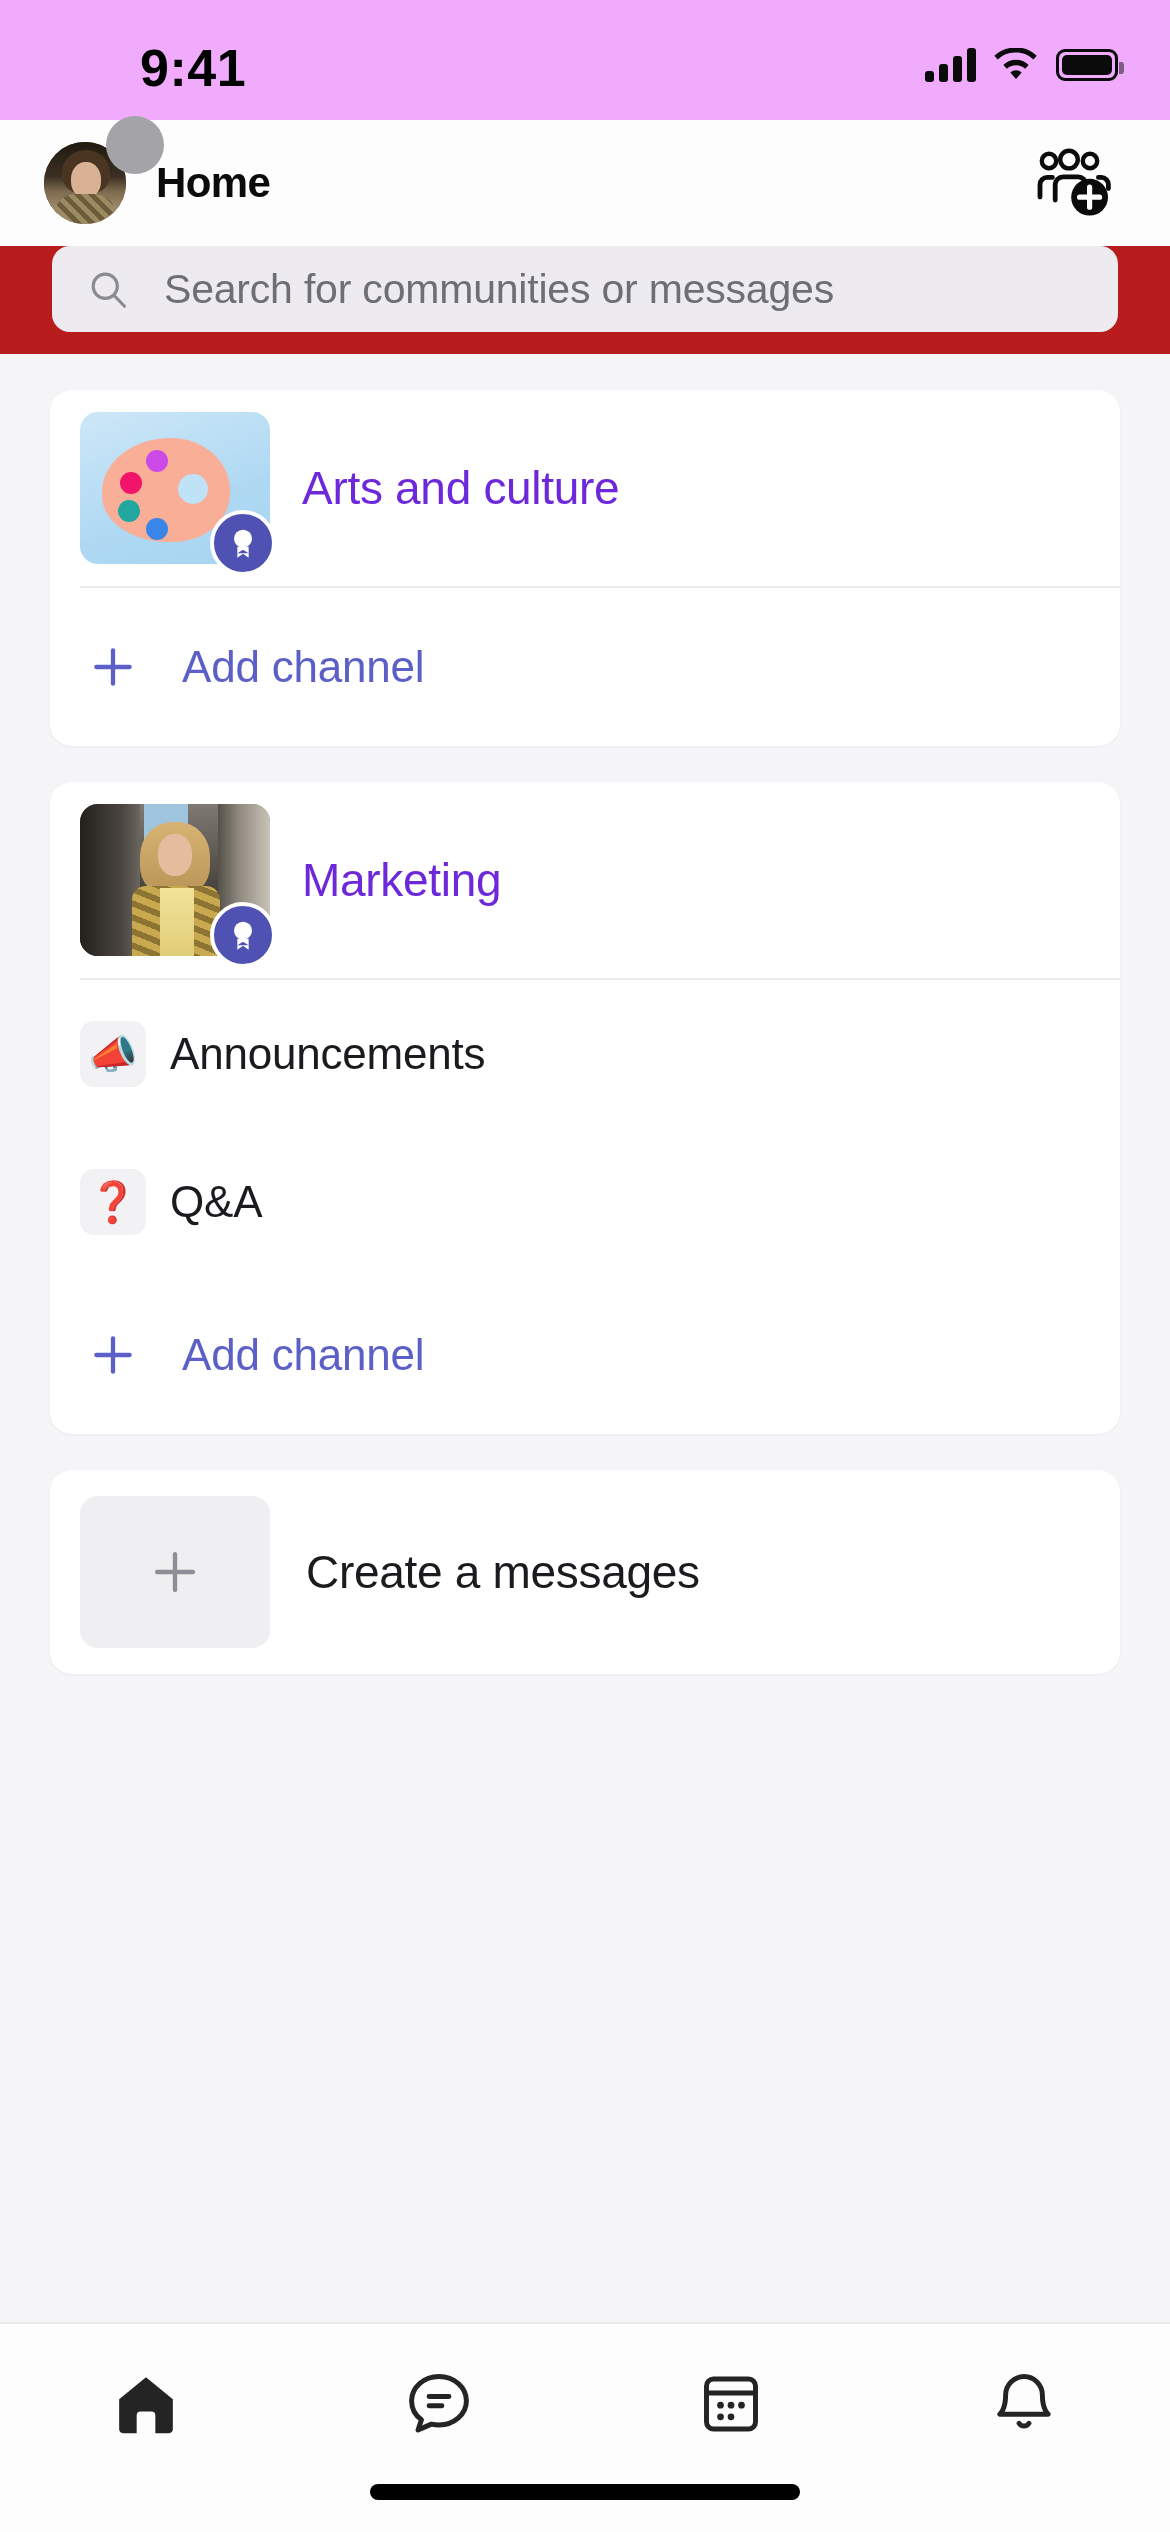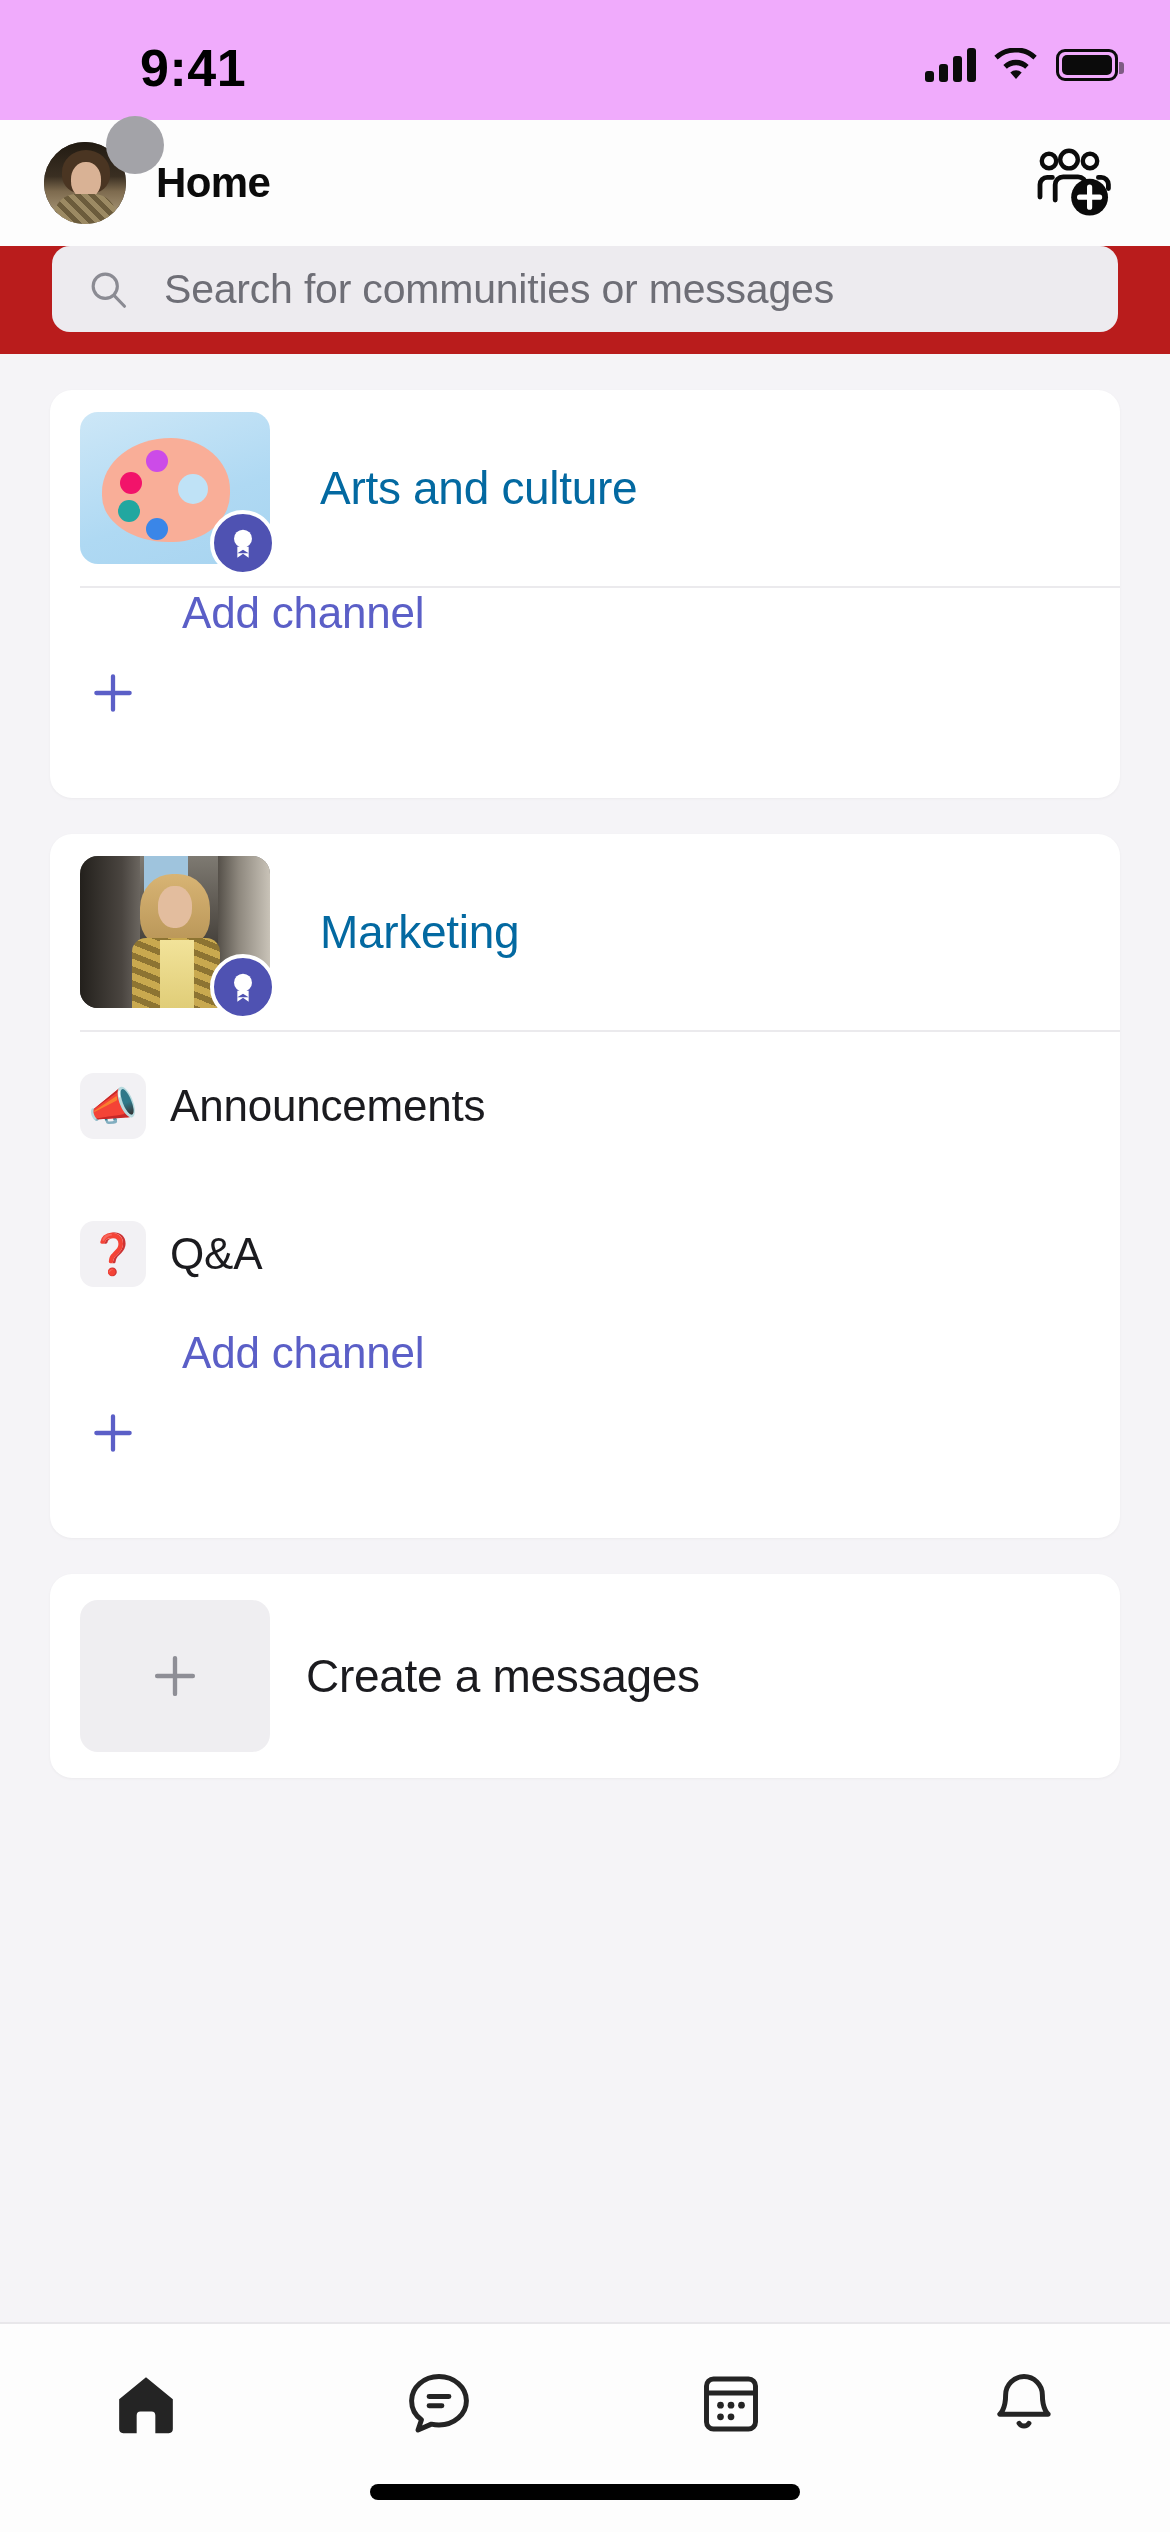--- a/index.html
+++ b/index.html
@@ -313,23 +313,23 @@
     height: 66px;
     border-radius: 50%;
     background: #4F52B2;
     border: 4px solid #FFFFFF;
     box-sizing: border-box;
     display: flex;
     align-items: center;
     justify-content: center;
   }
   .comm-name {
-    margin-left: 50px;
+    margin-left: 32px;
     font-size: 46px;
-    color: #0369a1;
+    color: #6d28d9;
     letter-spacing: -0.3px;
   }
 
   .divider {
     height: 2px;
     background: #EBEAED;
     margin-left: 30px;
   }
 
   .channel-row {
@@ -352,22 +352,23 @@
   }
   .ch-name {
     margin-left: 24px;
     font-size: 44px;
     color: #1B1B1F;
     letter-spacing: -0.2px;
   }
 
   .add-row {
     display: flex;
+    align-items: center;
     padding: 0 30px;
-    height: 210px;
+    height: 158px;
   }
   .add-plus {
     width: 66px;
     flex: 0 0 66px;
     display: flex;
     align-items: center;
     justify-content: center;
   }
   .add-label {
     margin-left: 36px;

